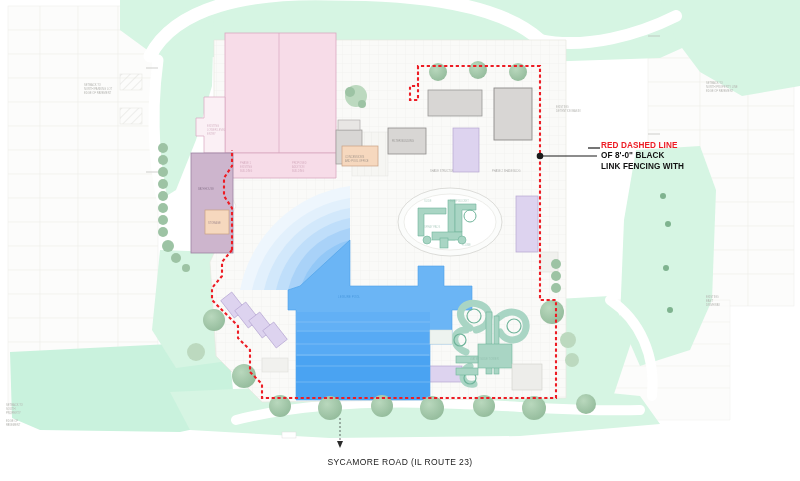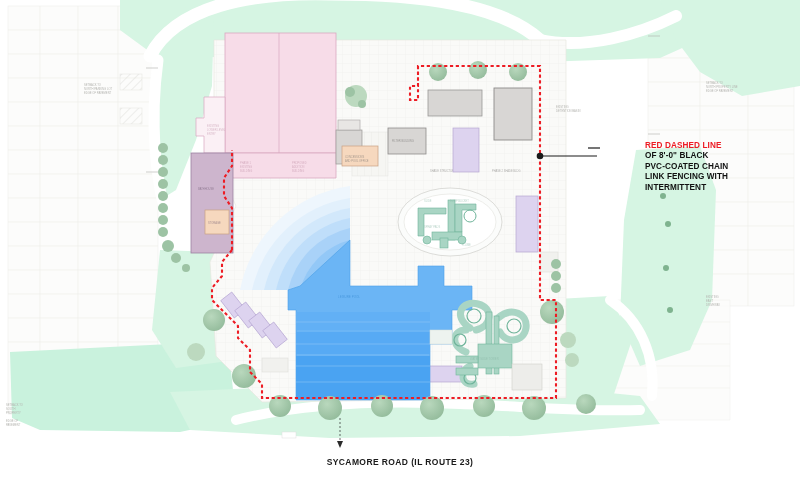--- a/index.html
+++ b/index.html
@@ -5,28 +5,28 @@
 <style>
   html,body{margin:0;padding:0;background:#ffffff;}
   body{
     font-family:"Liberation Sans", sans-serif;
     width:800px;height:481px;overflow:hidden;position:relative;
   }
   #plan{position:absolute;left:0;top:0;width:800px;height:481px;}
   .road-label{
     position:absolute;left:0;top:457px;width:800px;text-align:center;
     font-family:"Liberation Sans", sans-serif;
-    font-size:8.5px;font-weight:bold;letter-spacing:.4px;color:#1a1a1a;
+    font-size:8.5px;font-weight:normal;letter-spacing:.4px;color:#1a1a1a;
     text-transform:uppercase;
   }
   .callout{
     position:absolute;left:601px;top:141px;width:150px;
     font-family:"Liberation Sans", sans-serif;
     font-size:8.2px;font-weight:bold;line-height:10.4px;
-    letter-spacing:.1px;text-transform:uppercase;color:#111;margin-left:44px;
+    letter-spacing:.1px;text-transform:uppercase;color:#111;
   }
   .callout .hl{color:#ED1C24;display:block;}
   .callout .bd{display:block;color:#111;}
 </style>
 </head>
 <body>
 
 <svg id="plan" viewBox="0 0 800 481" xmlns="http://www.w3.org/2000/svg">
 
   <defs>
@@ -371,18 +371,16 @@
     <line x1="146" y1="68" x2="158" y2="68"></line>
     <line x1="146" y1="172" x2="158" y2="172"></line>
     <line x1="648" y1="134" x2="660" y2="134"></line>
     <line x1="648" y1="36" x2="660" y2="36"></line>
   </g>
 </svg>
 
 <div class="callout">
   <span class="hl">RED DASHED LINE</span>
   <span class="bd">OF 8'-0" BLACK</span>
-  <span class="bd">PVC-COATED CHAIN</span>
   <span class="bd">LINK FENCING WITH</span>
-  <span class="bd">INTERMITTENT</span>
 </div>
 
 <div class="road-label">SYCAMORE ROAD (IL ROUTE 23)</div>
 
 </body></html>

